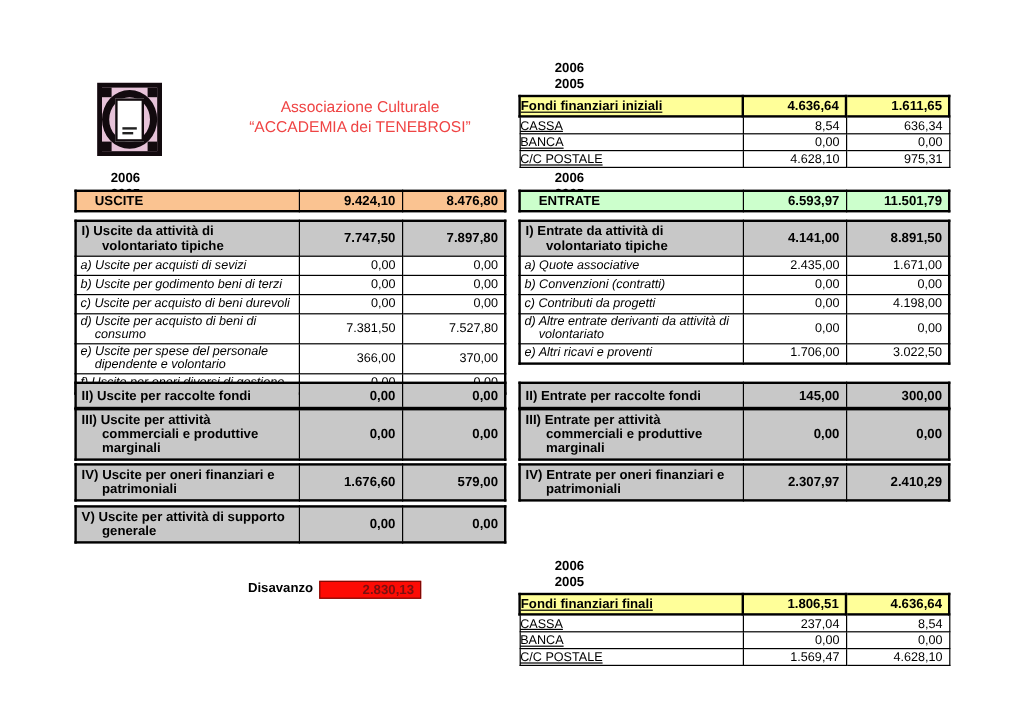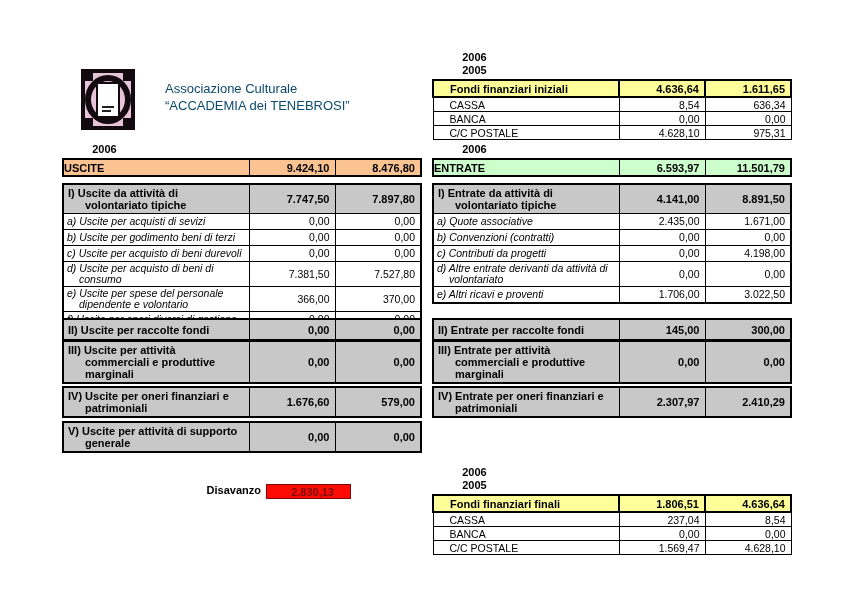--- a/index.html
+++ b/index.html
@@ -18,37 +18,37 @@
   .logo-corner { position:absolute; width:8px; height:8px; background:#120a0e; }
   .lc-tl { left:0; top:0; } .lc-tr { right:0; top:0; }
   .lc-bl { left:0; bottom:0; } .lc-br { right:0; bottom:0; }
   .logo-door { position:absolute; left:50%; top:50%; transform:translate(-50%,-50%);
                width:24px; height:36px; background:#fff; border:2px solid #120a0e;
                box-sizing:border-box; }
   .logo-m1 { position:absolute; left:4px; bottom:8px; width:12px; height:2px; background:#222; }
   .logo-m2 { position:absolute; left:4px; bottom:4px; width:9px; height:2px; background:#222; }
 
   
-  .titleblk { position:absolute; left:165px; top:80px; width:270px; 
-              color:#0c4a6e; font-size:13px; line-height:17px; }
+  .titleblk { position:absolute; left:165px; top:80px; width:270px; text-align:center;
+              color:#ef4444; font-size:13px; line-height:17px; }
 
   
   table { border-collapse:collapse; table-layout:fixed; }
   col.c0 { width:186px; } col.c1 { width:86px; } col.c2 { width:86px; }
 
   .grid  { width:358px; border:1px solid #000; }
   .grid td { border:1px solid #000; height:13px; font-size:10.5px; padding:0; vertical-align:middle; }
-  .grid td.lab { padding-left:16px; }
+  .grid td.lab { padding-left:0;text-decoration:underline; }
   tr.ytotal td { background:#ffff99; font-weight:bold; font-size:11px;
                  border:2px solid #000; height:15px; }
 
   .total { width:358px; border:2px solid #000; }
   .total td { border:1px solid #000; height:15px; font-weight:bold; font-size:11px;
               vertical-align:middle; padding:0; }
-  .total td.lab { padding-left:0; }
+  .total td.lab { padding-left:15px; }
   .bg-uscite  td { background:#fac391; }
   .bg-entrate td { background:#ccffcc; }
 
   .sec { width:358px; border:2px solid #000; }
   .sec td { border:1px solid #000; padding:0; vertical-align:middle; }
   tr.shead td { background:#c8c8c8; font-weight:bold; font-size:11px; line-height:12px; }
   tr.shead td.lab { padding:2px 2px 2px 21px; text-indent:-17px; white-space:pre-line; }
   tr.h1 td { height:15px; }
   tr.h2 td { height:24px;margin-left:25px; }
   tr.h3 td { height:36px; }
@@ -74,21 +74,21 @@
   .sec.pos2 { position:absolute; top:175px; left:0; }
   .sec.pos3 { position:absolute; top:197px; left:0; }
   .sec.pos4 { position:absolute; top:243px; left:0; }
   .sec.pos5 { position:absolute; top:278px; left:0; }
 
   
   .disavanzo { position:absolute; left:80px; top:484px; display:flex; }
   .dis-label { width:181px; text-align:right; font-weight:bold; font-size:11px; }
   .dis-cell  { margin-left:5px; width:85px; height:15px; line-height:15px;
                background:#fd0b04; border:1px solid #7d0a06; color:#7a1010;
-               font-weight:bold; font-size:11px; text-align:right; padding-right:16px;
+               font-weight:bold; font-size:11px; text-align:right; padding-right:5px;
                box-sizing:border-box; }
 </style>
 </head>
 <body>
 
 <div class="canvas">
 
   <div class="logo">
     <div class="logo-corner lc-tl"></div>
     <div class="logo-corner lc-tr"></div>

